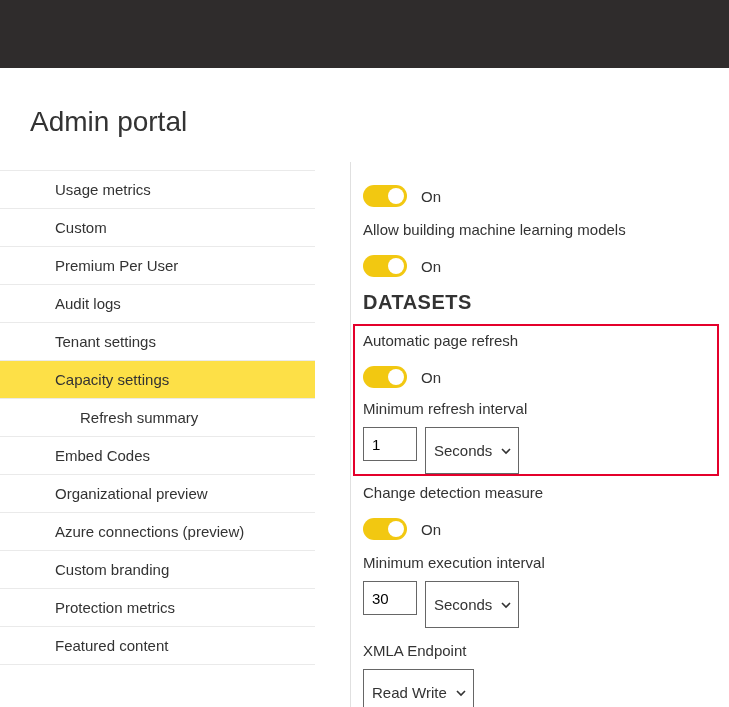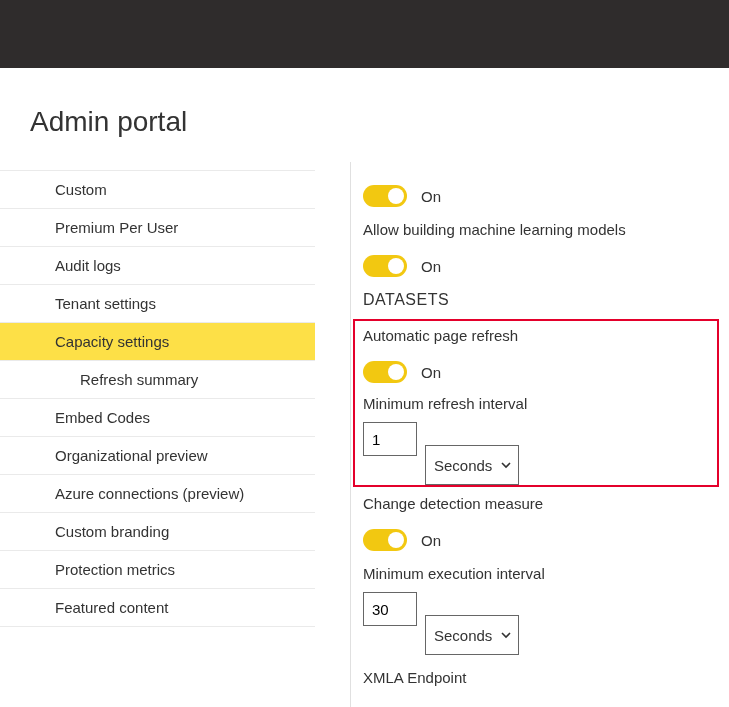--- a/index.html
+++ b/index.html
@@ -84,22 +84,22 @@
   .toggle-label {
     font-size: 15px;
     color: #333;
   }
   .field-label {
     font-size: 15px;
     color: #333;
     margin-bottom: 10px;
   }
   .section-heading {
-    font-size: 16px;
-    font-weight: 400;
+    font-size: 20px;
+    font-weight: 700;
     letter-spacing: 0.5px;
     color: #333;
     margin-top: 6px;
     margin-bottom: 10px;
   }
   .highlight-box {
     border: 2px solid #e4002b;
     padding: 6px 10px 0 8px;
     margin-left: -10px;
     margin-bottom: 8px;
@@ -110,31 +110,30 @@
   }
   .num-input {
     width: 54px;
     height: 34px;
     border: 1px solid #666;
     padding: 4px 8px;
     font-size: 15px;
     font-family: inherit;
   }
   .select {
-    height: 40px;
+    height: 47px;
     border: 1px solid #666;
     padding: 4px 26px 4px 8px;
     font-size: 15px;
     font-family: inherit;
     background: #fff;
     position: relative;
     display: inline-flex;
     align-items: center;
     cursor: pointer;
-    margin-top: 23px;
   }
   .select .chev {
     position: absolute;
     right: 6px;
     top: 50%;
     transform: translateY(-50%);
     pointer-events: none;
   }
   .chev svg { display: block; }
   .block { margin-bottom: 14px; }
@@ -142,20 +141,21 @@
 </head>
 <body>
 
 <div class="top-bar"></div>
 
 <h1 class="page-title">Admin portal</h1>
 
 <div class="content">
 
   <div class="sidebar">
+    <div class="sidebar-item"><span>Usage metrics</span></div>
     <div class="sidebar-item"><span>Custom</span></div>
     <div class="sidebar-item"><span>Premium Per User</span></div>
     <div class="sidebar-item"><span>Audit logs</span></div>
     <div class="sidebar-item"><span>Tenant settings</span></div>
     <div class="sidebar-item selected"><span>Capacity settings</span></div>
     <div class="sidebar-item sub"><span>Refresh summary</span></div>
     <div class="sidebar-item"><span>Embed Codes</span></div>
     <div class="sidebar-item"><span>Organizational preview</span></div>
     <div class="sidebar-item"><span>Azure connections (preview)</span></div>
     <div class="sidebar-item"><span>Custom branding</span></div>

